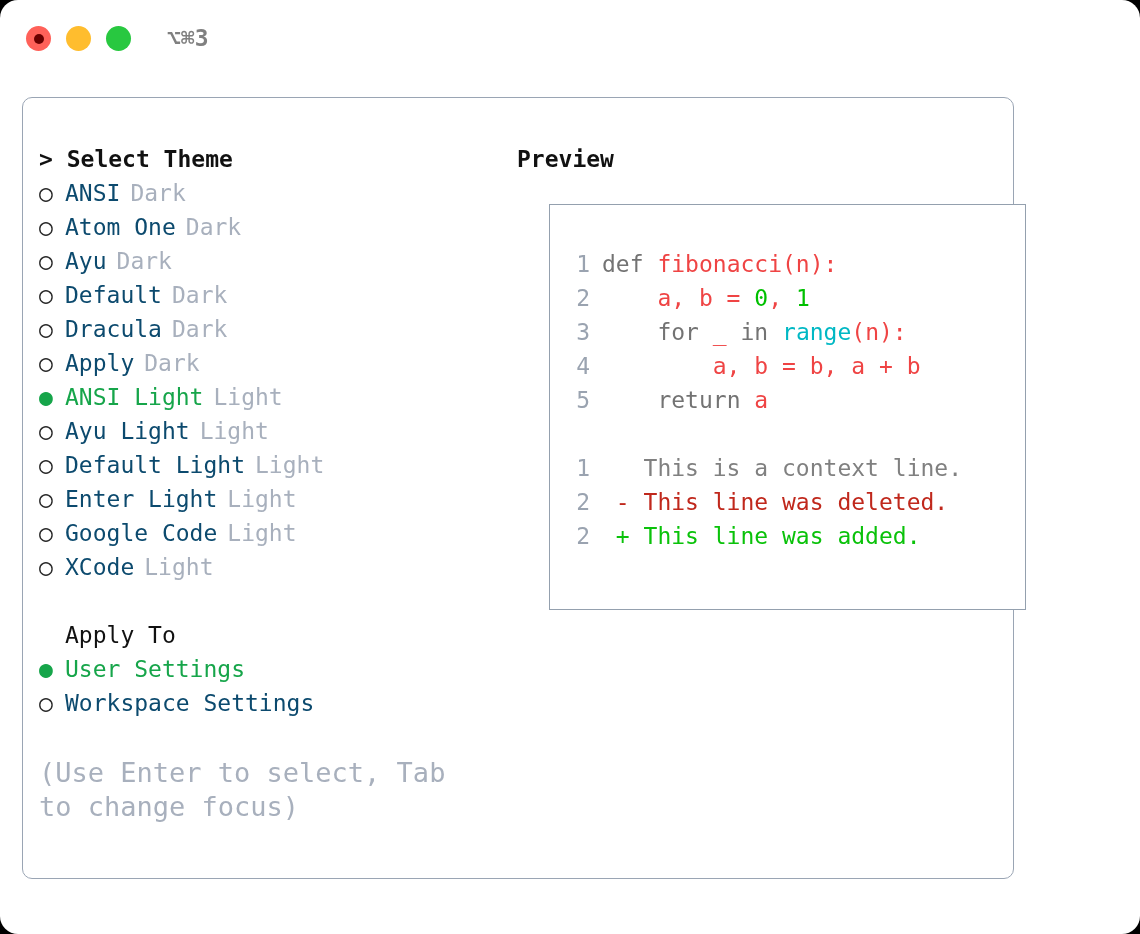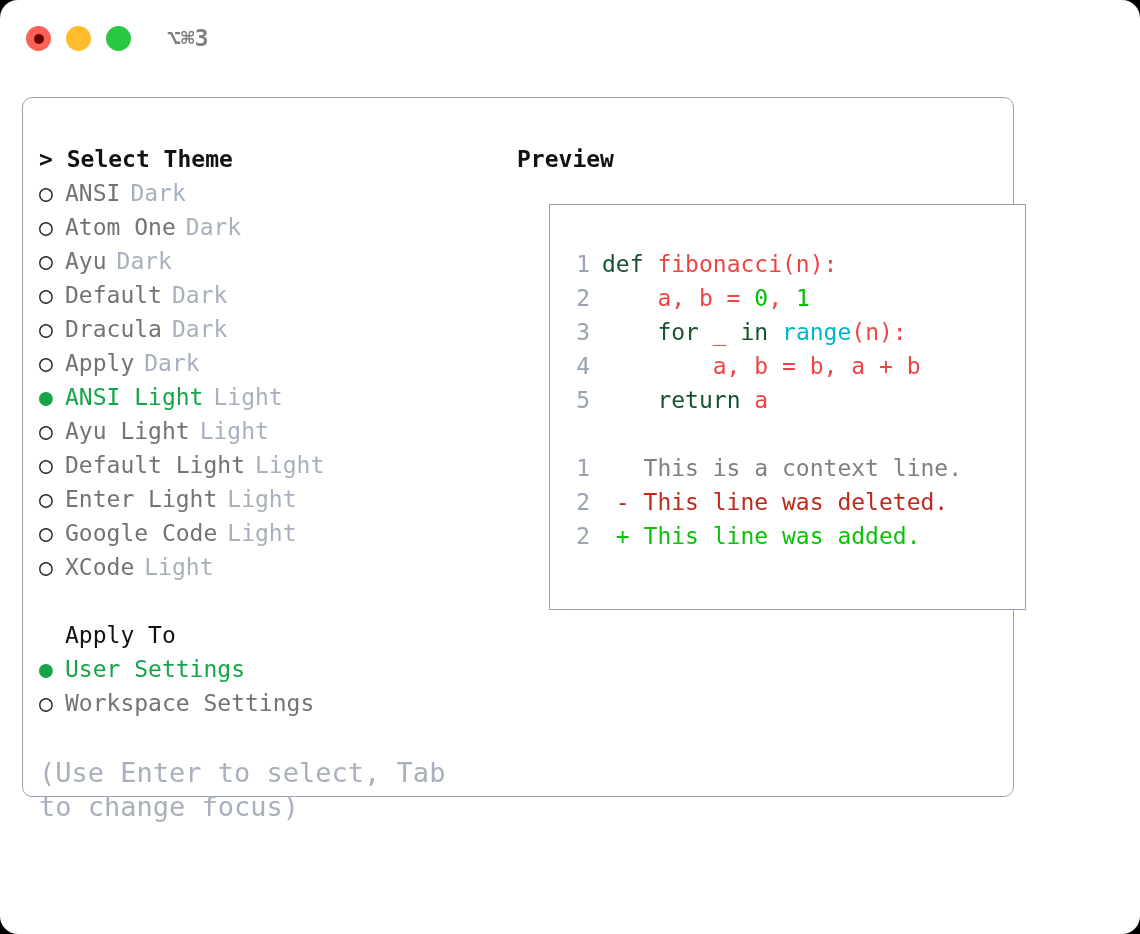--- a/index.html
+++ b/index.html
@@ -60,21 +60,21 @@
     line-height: 29px;
     white-space: pre;
   }
 
   
   #panel {
     position: absolute;
     left: 22px;
     top: 97px;
     width: 992px;
-    height: 700px;
+    height: 782px;
     box-sizing: border-box;
     border: 1.6px solid #9aa5b4;
     border-radius: 10px;
     background: #ffffff;
   }
 
   .col-left {
     position: absolute;
     left: 16px;
     top: 44px;
@@ -104,21 +104,21 @@
     line-height: 34px;
     white-space: pre;
   }
   .marker {
     display: inline-block;
     width: 26px;
     flex: 0 0 26px;
     color: #2a2a2a;
   }
   .theme-row.selected .marker { color: #16a54a; }
-  .theme-name { color: #737373; }
+  .theme-name { color: #0c4a6e; }
   .theme-row.selected .theme-name { color: #16a54a; }
   .theme-kind { color: #a8b0bd; padding-left: 10px; }
 
   .apply-header {
     margin-top: 34px;
     font-size: 23px;
     color: #111111;
     line-height: 34px;
     padding-left: 26px;
     white-space: pre;
@@ -155,21 +155,21 @@
   .code-line { display: flex; align-items: baseline; white-space: pre; }
   .lineno {
     display: inline-block;
     width: 26px;
     flex: 0 0 26px;
     text-align: right;
     color: #9aa3b0;
     padding-right: 12px;
   }
   .code-content { white-space: pre; }
-  .tok-kw  { color: #14532d; margin-top: 16px; }
+  .tok-kw  { color: #737373; margin-top: 16px; }
   .tok-fn  { color: #00b8c4; }
   .tok-num { color: #00c000; }
   .tok-txt { color: #ef4444; }
   .tok-ctx { color: #808080; }
   .tok-del { color: #c0281c; }
   .tok-add { color: #0ac20a; }
   .blank-line { height: 34px; }
 </style>
 </head>
 <body>

